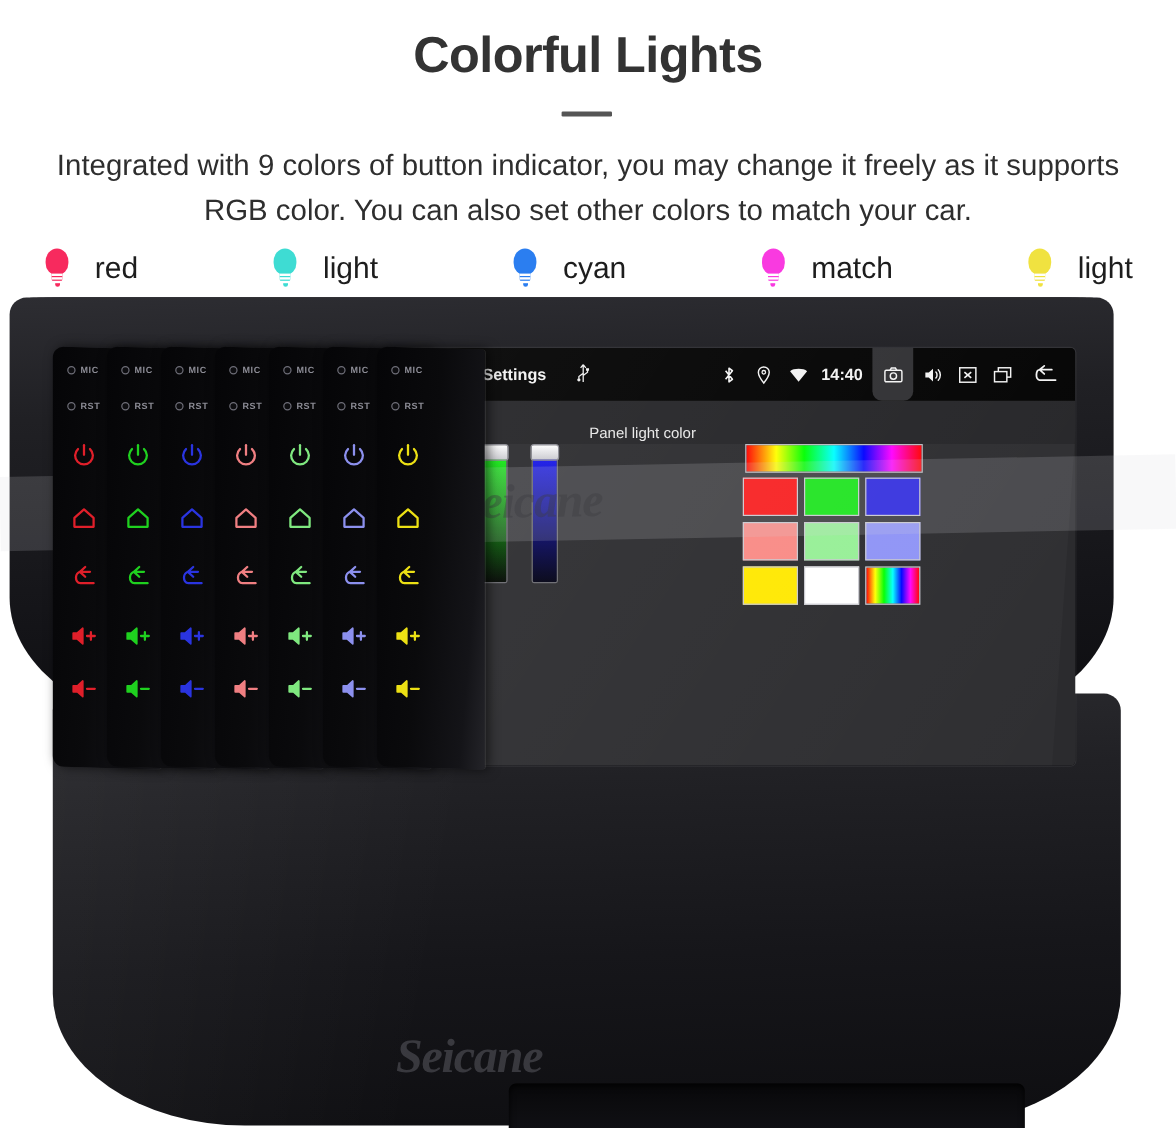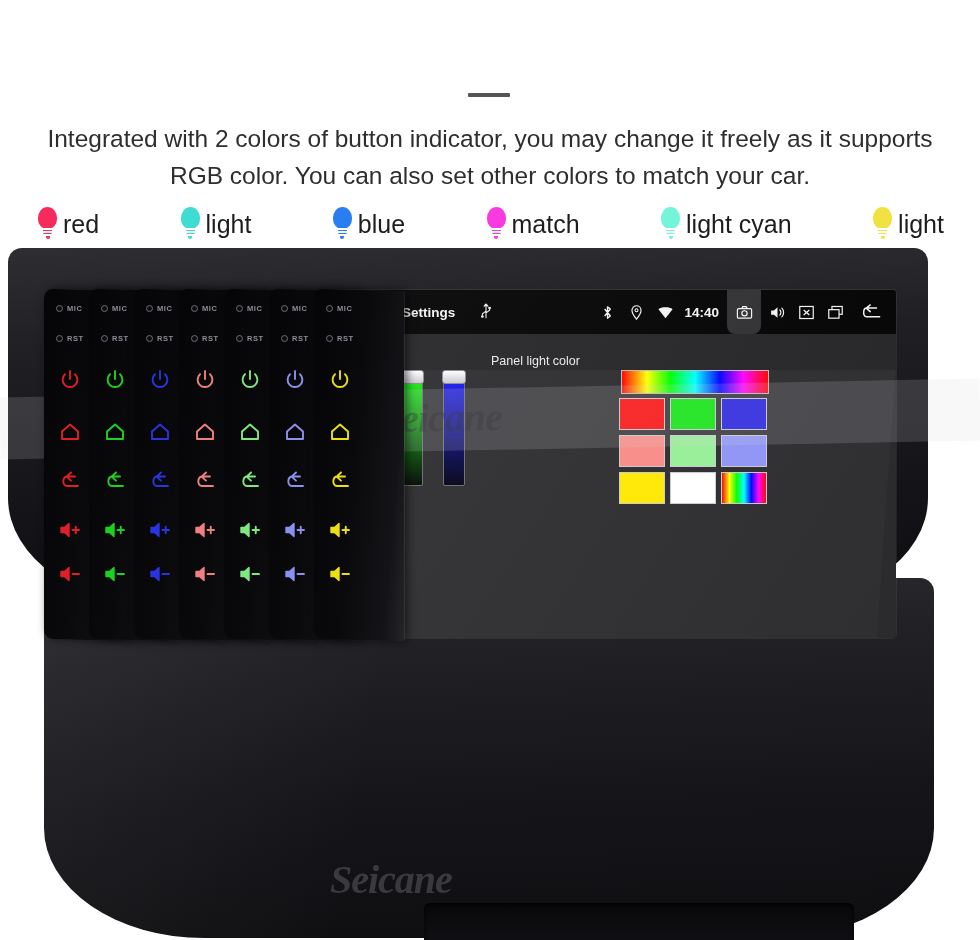--- a/index.html
+++ b/index.html
@@ -27,21 +27,21 @@
     position:absolute;left:30px;top:120px;width:920px;
     text-align:center;
     font-size:24.5px;line-height:37px;color:#2e2e2e;
   }
 
   
   #legend{
     position:absolute;left:36px;top:203px;width:908px;height:42px;
     display:flex;align-items:center;justify-content:space-between;
   }
-  .legend-item{display:flex;align-items:center;gap:4px;}
+  .legend-item{display:flex;align-items:center;gap:20px;}
   .bulb{width:23px;height:34px;position:relative;flex:0 0 auto;}
   .bulb .glass{
     position:absolute;left:2px;top:0;width:19px;height:22px;
     border-radius:50% 50% 45% 45%;
   }
   .bulb .neck{
     position:absolute;left:7px;top:19px;width:9px;height:9px;
     border-radius:0 0 3px 3px;
   }
   .bulb .tip{
@@ -204,22 +204,23 @@
     position:absolute;left:0px;top:0px;width:560px;height:430px;
     background:linear-gradient(120deg,rgba(255,255,255,.065),rgba(255,255,255,.015));
     transform:skewX(-4deg);
     pointer-events:none;
   }
 </style>
 </head>
 <body>
 
 <div id="header">
+  <div id="page-title">Colorful Lights</div>
   <div id="title-rule"></div>
-  <div id="subtitle">Integrated with 2 colors of button indicator, you may change it freely as it supports RGB color. You can also set other colors to match your car.</div>
+  <div id="subtitle">Integrated with 9 colors of button indicator, you may change it freely as it supports RGB color. You can also set other colors to match your car.</div>
 
   <div id="legend">
       <div class="legend-item">
         <div class="bulb">
           <div class="glass" style="background:#f72a5e"></div>
           <div class="neck" style="background:#f72a5e"></div>
           <div class="tip" style="background:#f72a5e"></div>
           <div class="ring" style="top:21px"></div>
           <div class="ring" style="top:24px"></div>
           <div class="ring" style="top:27px"></div>
@@ -239,43 +240,32 @@
       </div>
       <div class="legend-item">
         <div class="bulb">
           <div class="glass" style="background:#2b7ef0"></div>
           <div class="neck" style="background:#2b7ef0"></div>
           <div class="tip" style="background:#2b7ef0"></div>
           <div class="ring" style="top:21px"></div>
           <div class="ring" style="top:24px"></div>
           <div class="ring" style="top:27px"></div>
         </div>
-        <div class="legend-label">blue</div>
+        <div class="legend-label">cyan</div>
       </div>
       <div class="legend-item">
         <div class="bulb">
           <div class="glass" style="background:#f93ae0"></div>
           <div class="neck" style="background:#f93ae0"></div>
           <div class="tip" style="background:#f93ae0"></div>
           <div class="ring" style="top:21px"></div>
           <div class="ring" style="top:24px"></div>
           <div class="ring" style="top:27px"></div>
         </div>
         <div class="legend-label">match</div>
-      </div>
-      <div class="legend-item">
-        <div class="bulb">
-          <div class="glass" style="background:#74f4d8"></div>
-          <div class="neck" style="background:#74f4d8"></div>
-          <div class="tip" style="background:#74f4d8"></div>
-          <div class="ring" style="top:21px"></div>
-          <div class="ring" style="top:24px"></div>
-          <div class="ring" style="top:27px"></div>
-        </div>
-        <div class="legend-label">light cyan</div>
       </div>
       <div class="legend-item">
         <div class="bulb">
           <div class="glass" style="background:#f0e240"></div>
           <div class="neck" style="background:#f0e240"></div>
           <div class="tip" style="background:#f0e240"></div>
           <div class="ring" style="top:21px"></div>
           <div class="ring" style="top:24px"></div>
           <div class="ring" style="top:27px"></div>
         </div>

